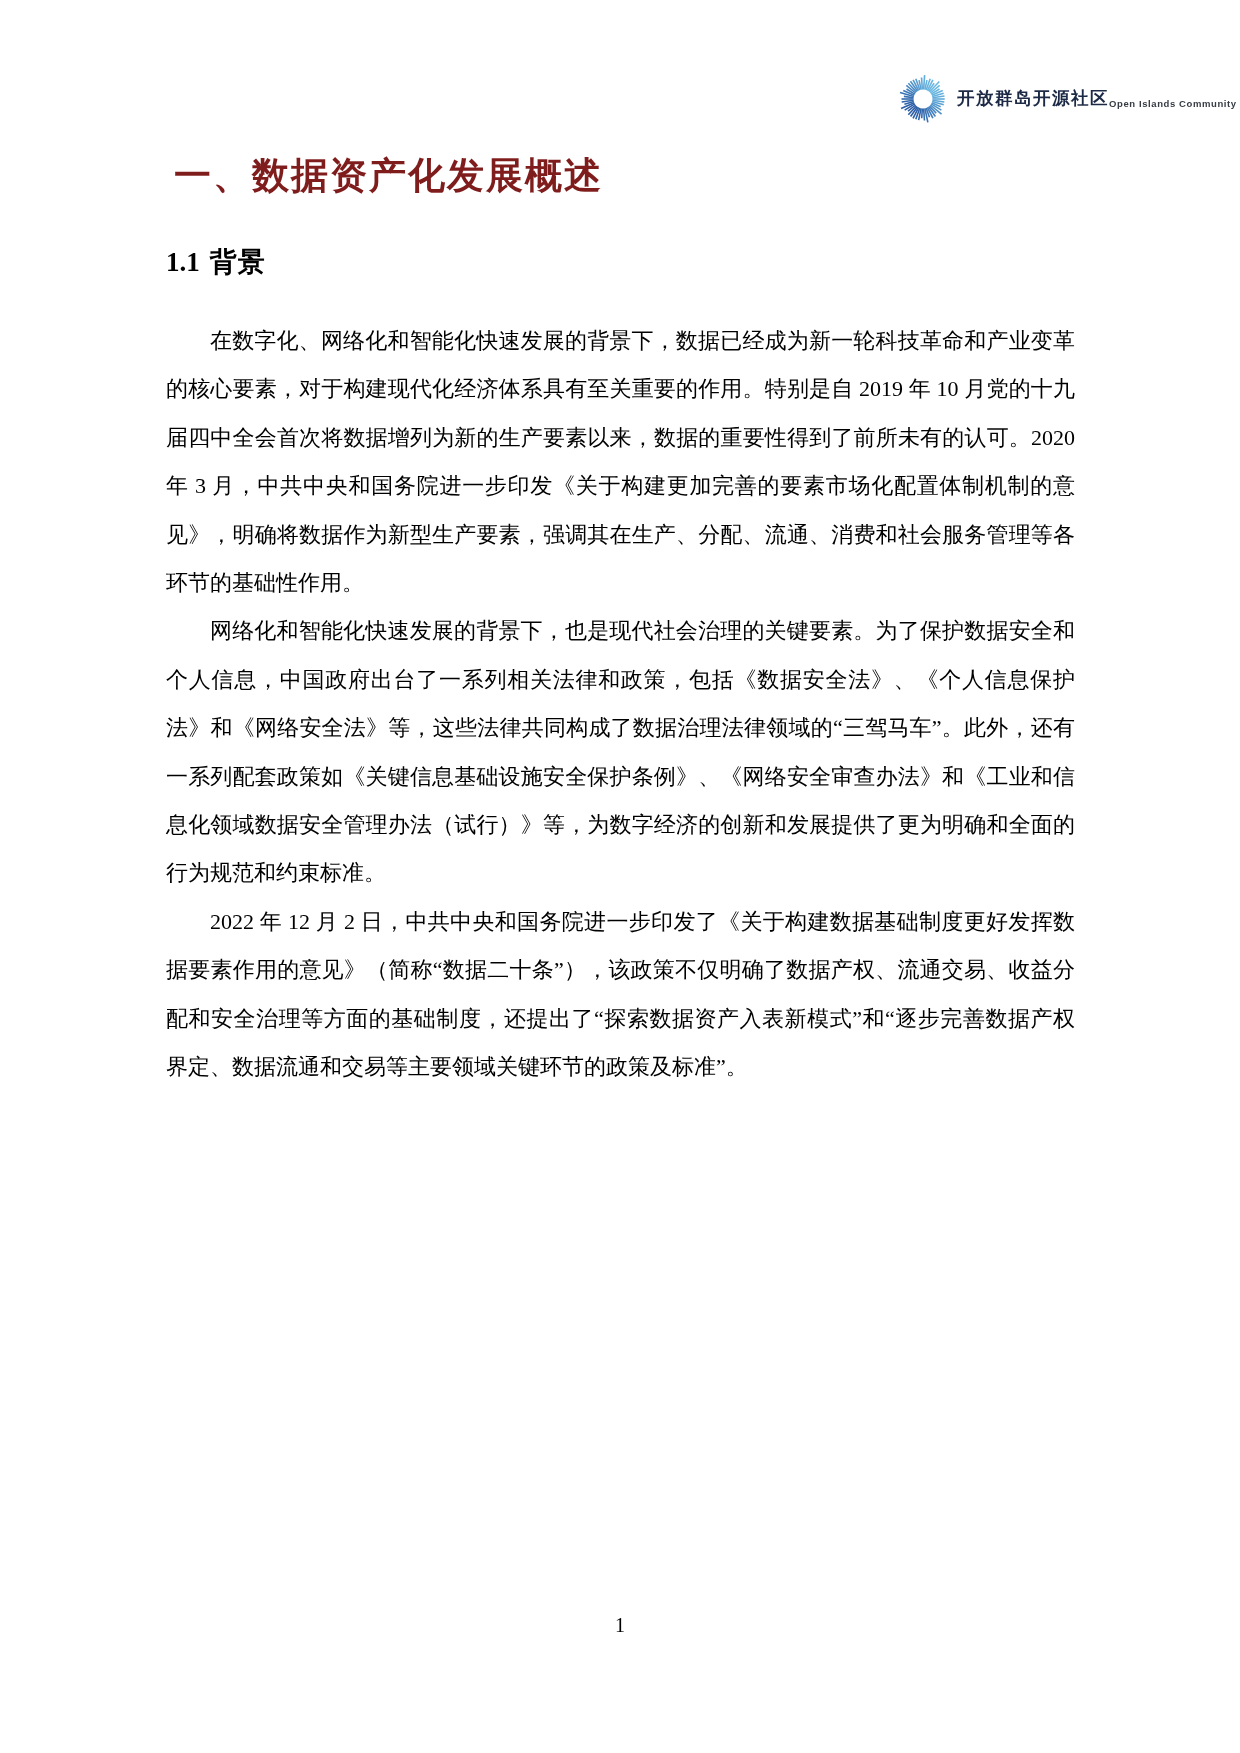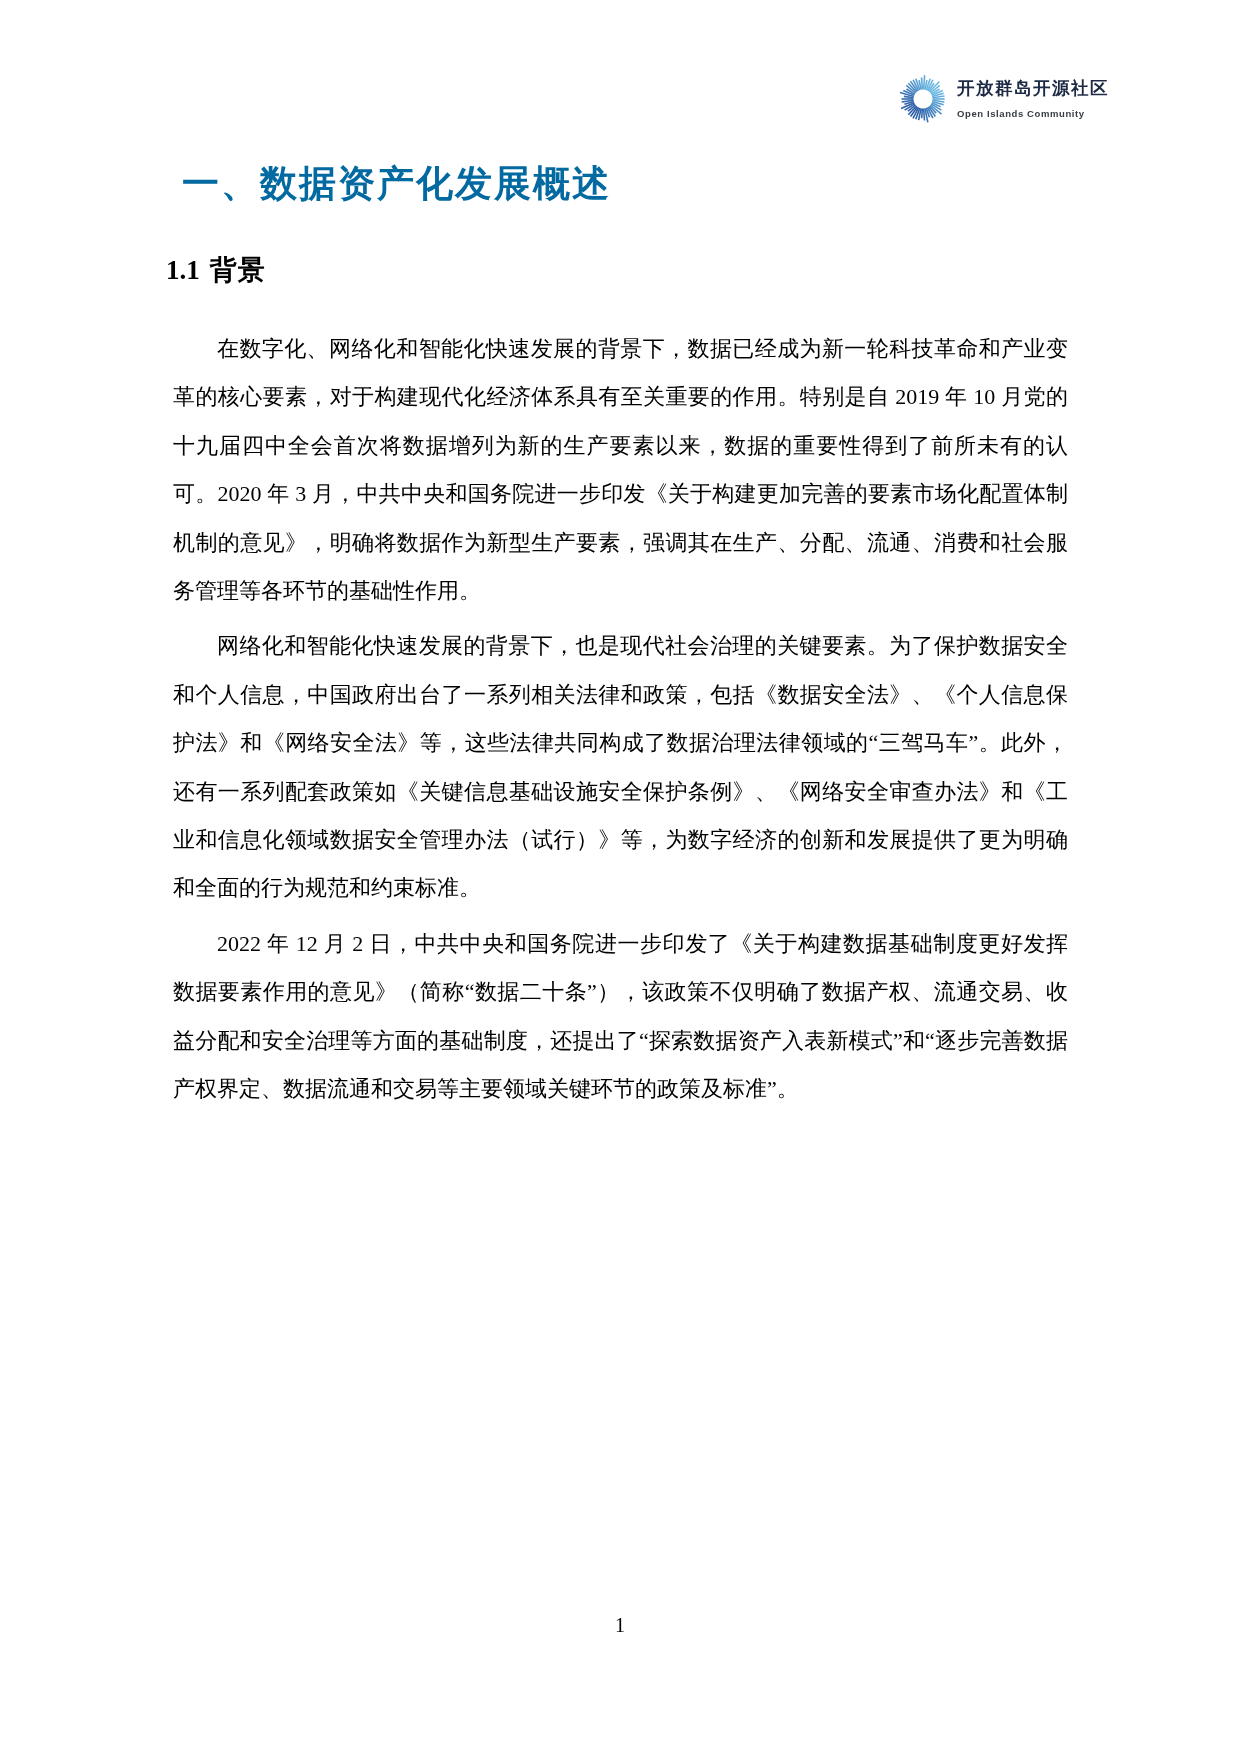--- a/index.html
+++ b/index.html
@@ -15,21 +15,21 @@
   
   .logo-block{
     position:absolute;
     top:74px;
     left:898px;
     display:flex;
     align-items:center;
     gap:9px;
   }
   .logo-icon{width:50px;height:50px;flex:0 0 auto;}
-  .logo-text{display:flex;flex-direction:column;justify-content:flex-start;}
+  .logo-text{display:flex;flex-direction:row;justify-content:flex-start;}
   .logo-zh{
     font-family:"Liberation Sans","DejaVu Sans",sans-serif;
     font-weight:700;
     font-size:17.5px;
     line-height:20px;
     color:#1d2a46;
     letter-spacing:1.5px;
     white-space:nowrap;
   }
   .logo-en{
@@ -40,27 +40,27 @@
     margin-top:10px;
     color:#363b44;
     letter-spacing:0.6px;
     white-space:nowrap;
   }
   
   .content{
     padding:146px 165px 0 166px;
   }
   h1.chapter{
-    margin:16px;
+    margin:8px;
     font-family:Liberation Serif, serif;
     font-weight:700;
     font-size:37px;
     line-height:44px;
     letter-spacing:2px;
-    color:#0369a1;
+    color:#7f1d1d;
   }
   h2.section{
     margin:48px 0 0 0;
     font-size:27px;
     line-height:33px;
     font-weight:700;
     color:#000;
   }
   .sec-num{
     font-family:"Liberation Serif","DejaVu Serif",serif;
@@ -71,21 +71,21 @@
     letter-spacing:1px;
   }
   .body-text{
     margin-top:38px;
     font-size:22px;
     line-height:48.4px;
     text-align:justify;
     text-justify:inter-ideograph;
   }
   .body-text p{
-    margin:7px;
+    margin:0;
     text-indent:2em;
   }
   
   .page-number{
     position:absolute;
     top:1612px;
     left:0;
     width:100%;
     text-align:center;
     font-size:20px;

